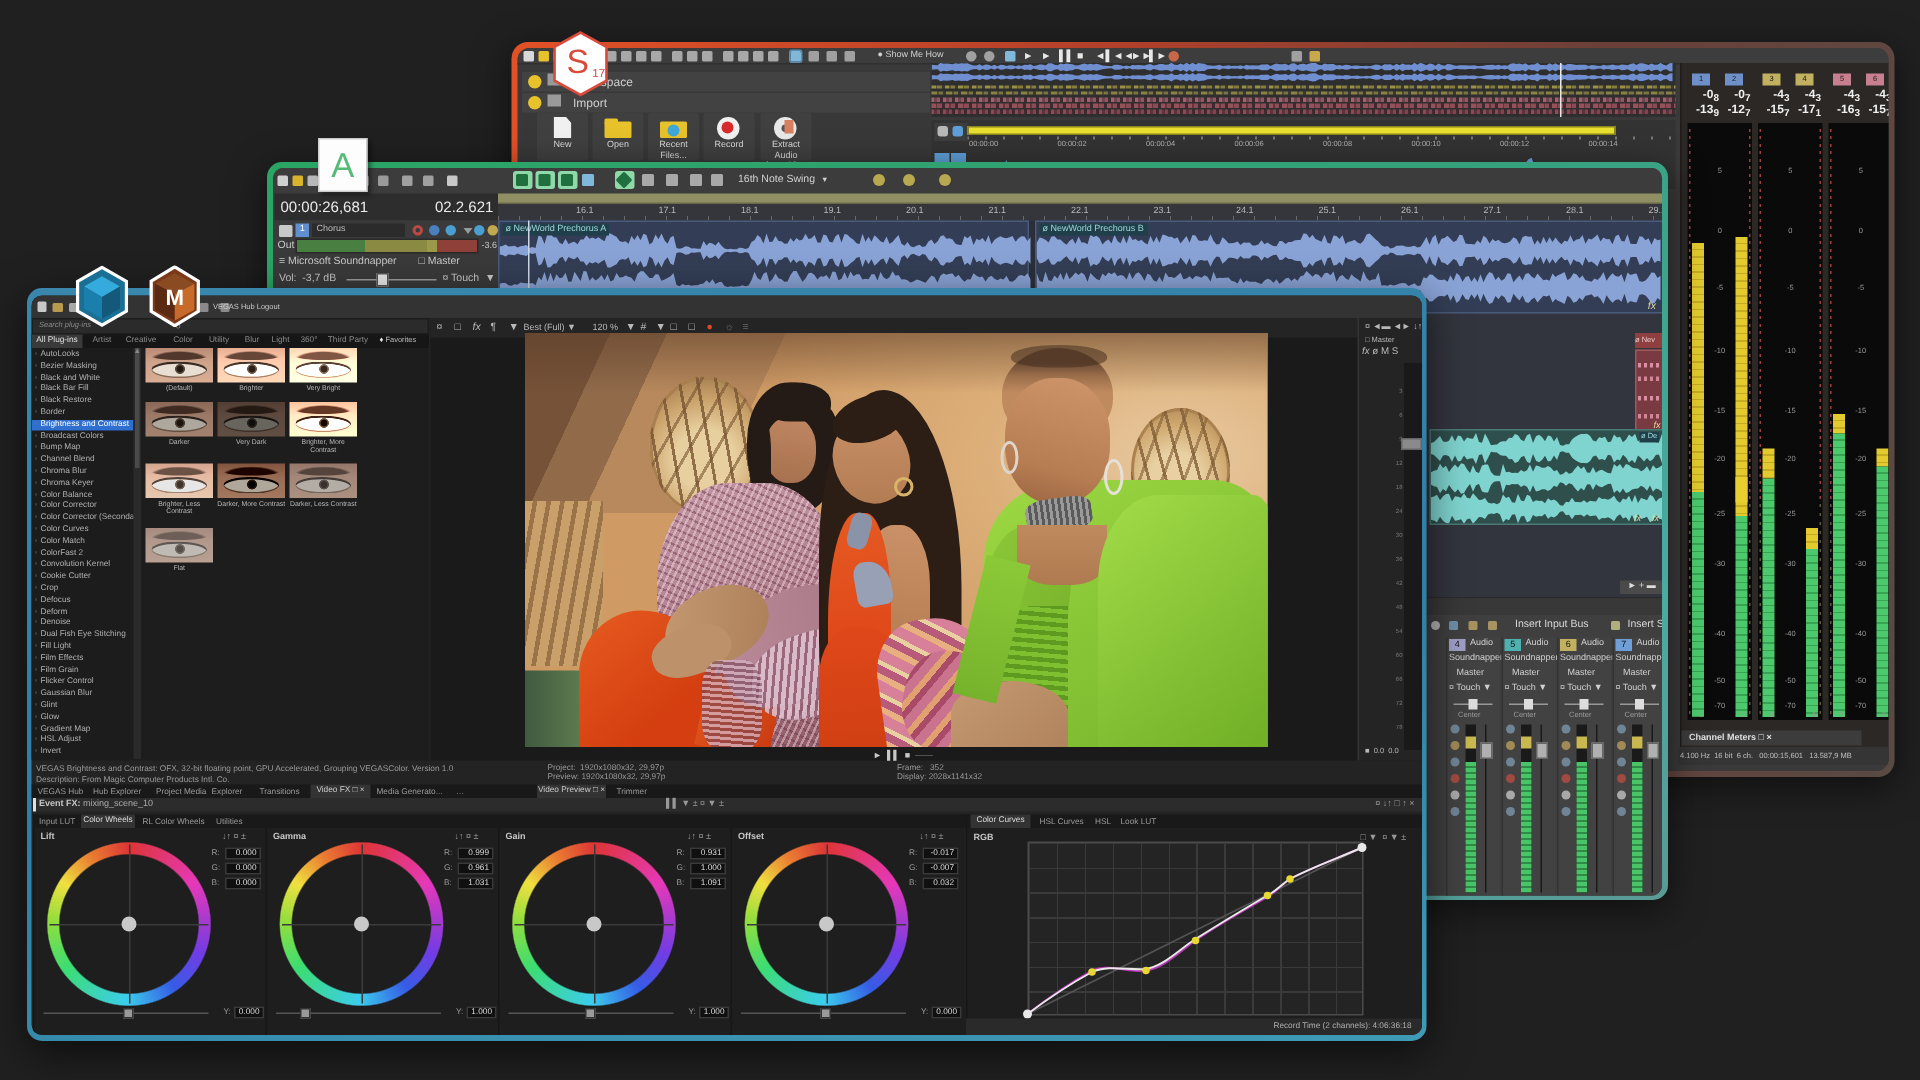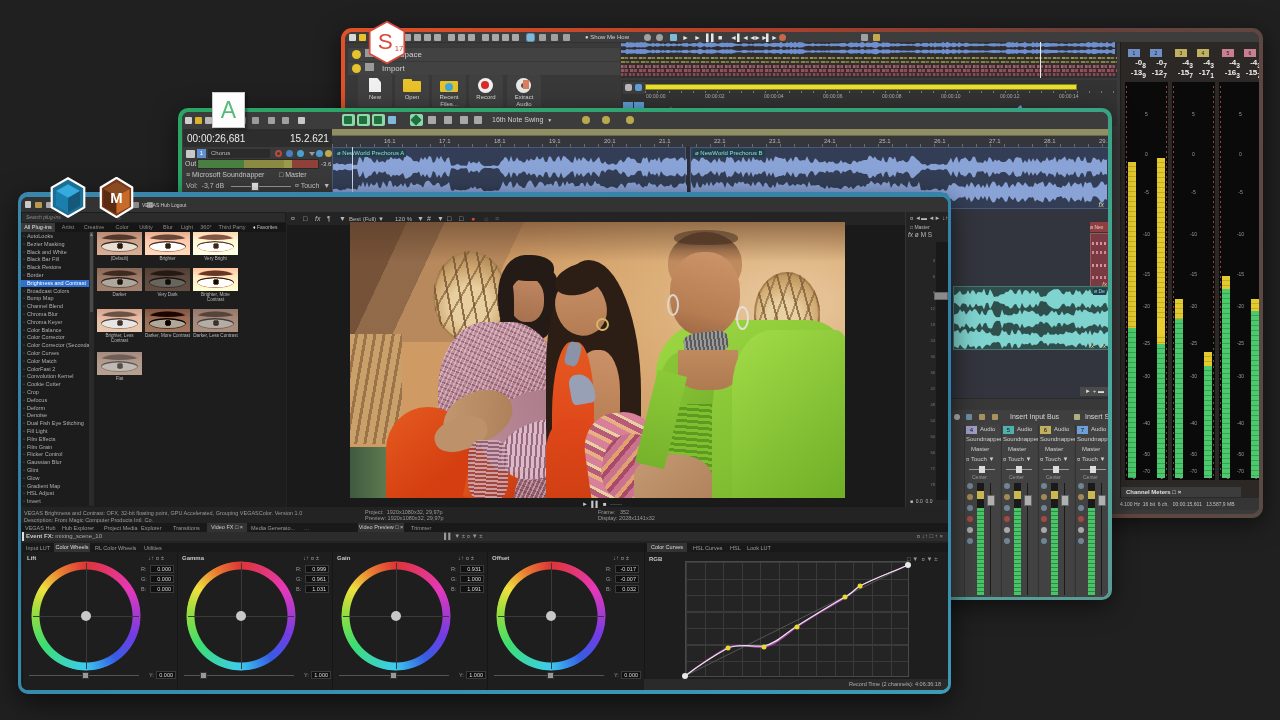--- a/index.html
+++ b/index.html
@@ -240,21 +240,21 @@
         <span class="ic2" style="left:262px;top:4px;background:#a8a8a8;"></span>
         <span class="ic2" style="left:278px;top:4px;background:#a8a8a8;"></span>
         <span class="ic2" style="left:292px;top:4px;background:#a8a8a8;"></span>
         <span class="tx" style="left:310px;top:4px;font-size:7px;color:#d0d0d0;">16th Note Swing&nbsp;&nbsp;<span style="font-size:5px;">▼</span></span>
         <span class="ic2" style="left:400px;top:4px;background:#b8a84f;border-radius:50%;"></span>
         <span class="ic2" style="left:420px;top:4px;background:#b8a84f;border-radius:50%;"></span>
         <span class="ic2" style="left:444px;top:4px;background:#b8a84f;border-radius:50%;"></span>
       </div>
 <div class="abs" style="left:1px;top:17px;width:149px;height:18px;background:#2d2d2d;color:#ececec;">
 <span class="tx" style="left:4px;top:4px;font-size:10px;">00:00:26,681</span>
-        <span class="tx" style="left:107px;top:4px;font-size:10px;">15.2.621</span>
+        <span class="tx" style="left:107px;top:4px;font-size:10px;">02.2.621</span>
       </div>
 <div class="abs" style="left:1px;top:35px;width:149px;height:55px;background:#3a3a3a;font-size:7px;color:#c8c8c8;">
 <span class="ic2" style="left:3px;top:3px;background:#c8c8c8;width:9px;"></span>
 <span class="abs" style="left:14px;top:2px;width:9px;height:9px;background:#5f8fd0;color:#fff;font-size:6px;text-align:center;line-height:9px;">1</span>
 <div class="abs" style="left:25px;top:2px;width:62px;height:9px;background:#2b2b2b;color:#bbb;font-size:6px;line-height:9px;padding-left:3px;">Chorus</div>
 <span class="abs" style="left:92px;top:3px;width:7px;height:7px;border-radius:50%;border:2px solid #b84a42;"></span>
 <span class="abs" style="left:103px;top:3px;width:7px;height:7px;border-radius:50%;background:#4a7fc0;"></span>
 <span class="abs" style="left:114px;top:3px;width:7px;height:7px;border-radius:50%;background:#4a9fd0;"></span>
 <span class="abs" style="left:126px;top:5px;width:0;height:0;border-left:3px solid transparent;border-right:3px solid transparent;border-top:4px solid #999;"></span>
 <span class="abs" style="left:133px;top:3px;width:7px;height:7px;border-radius:50%;background:#4a9fd0;"></span>

